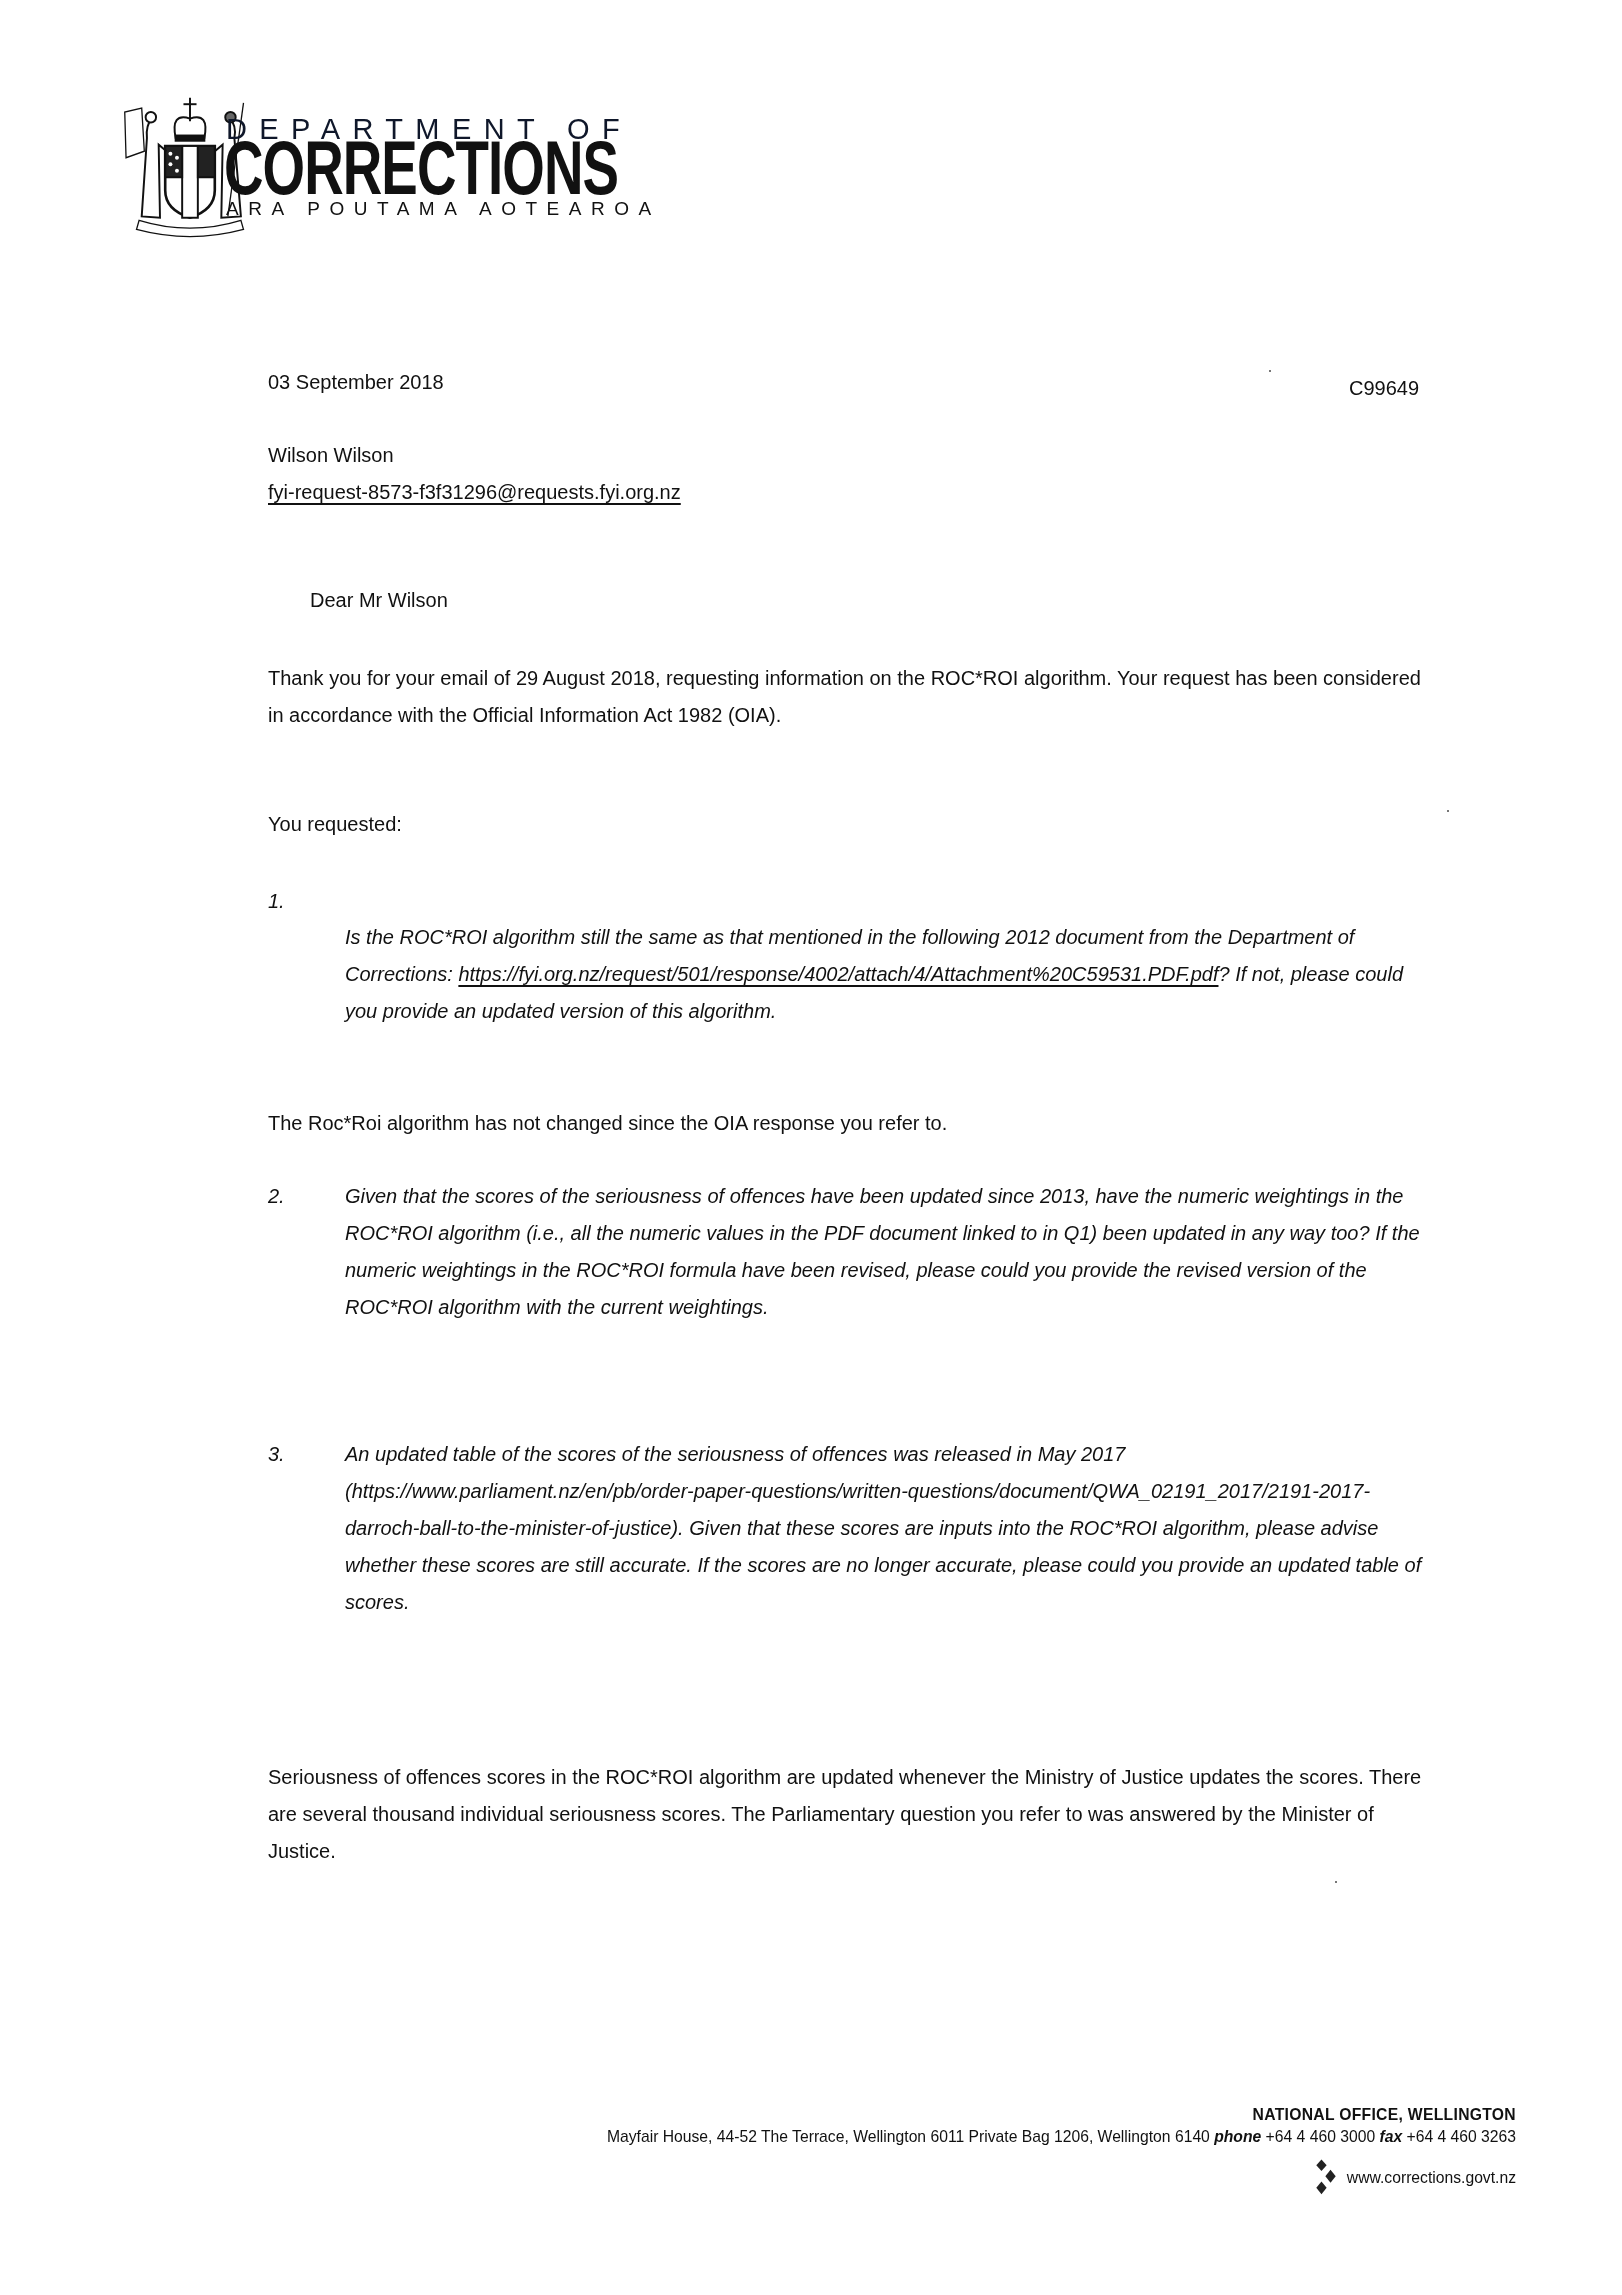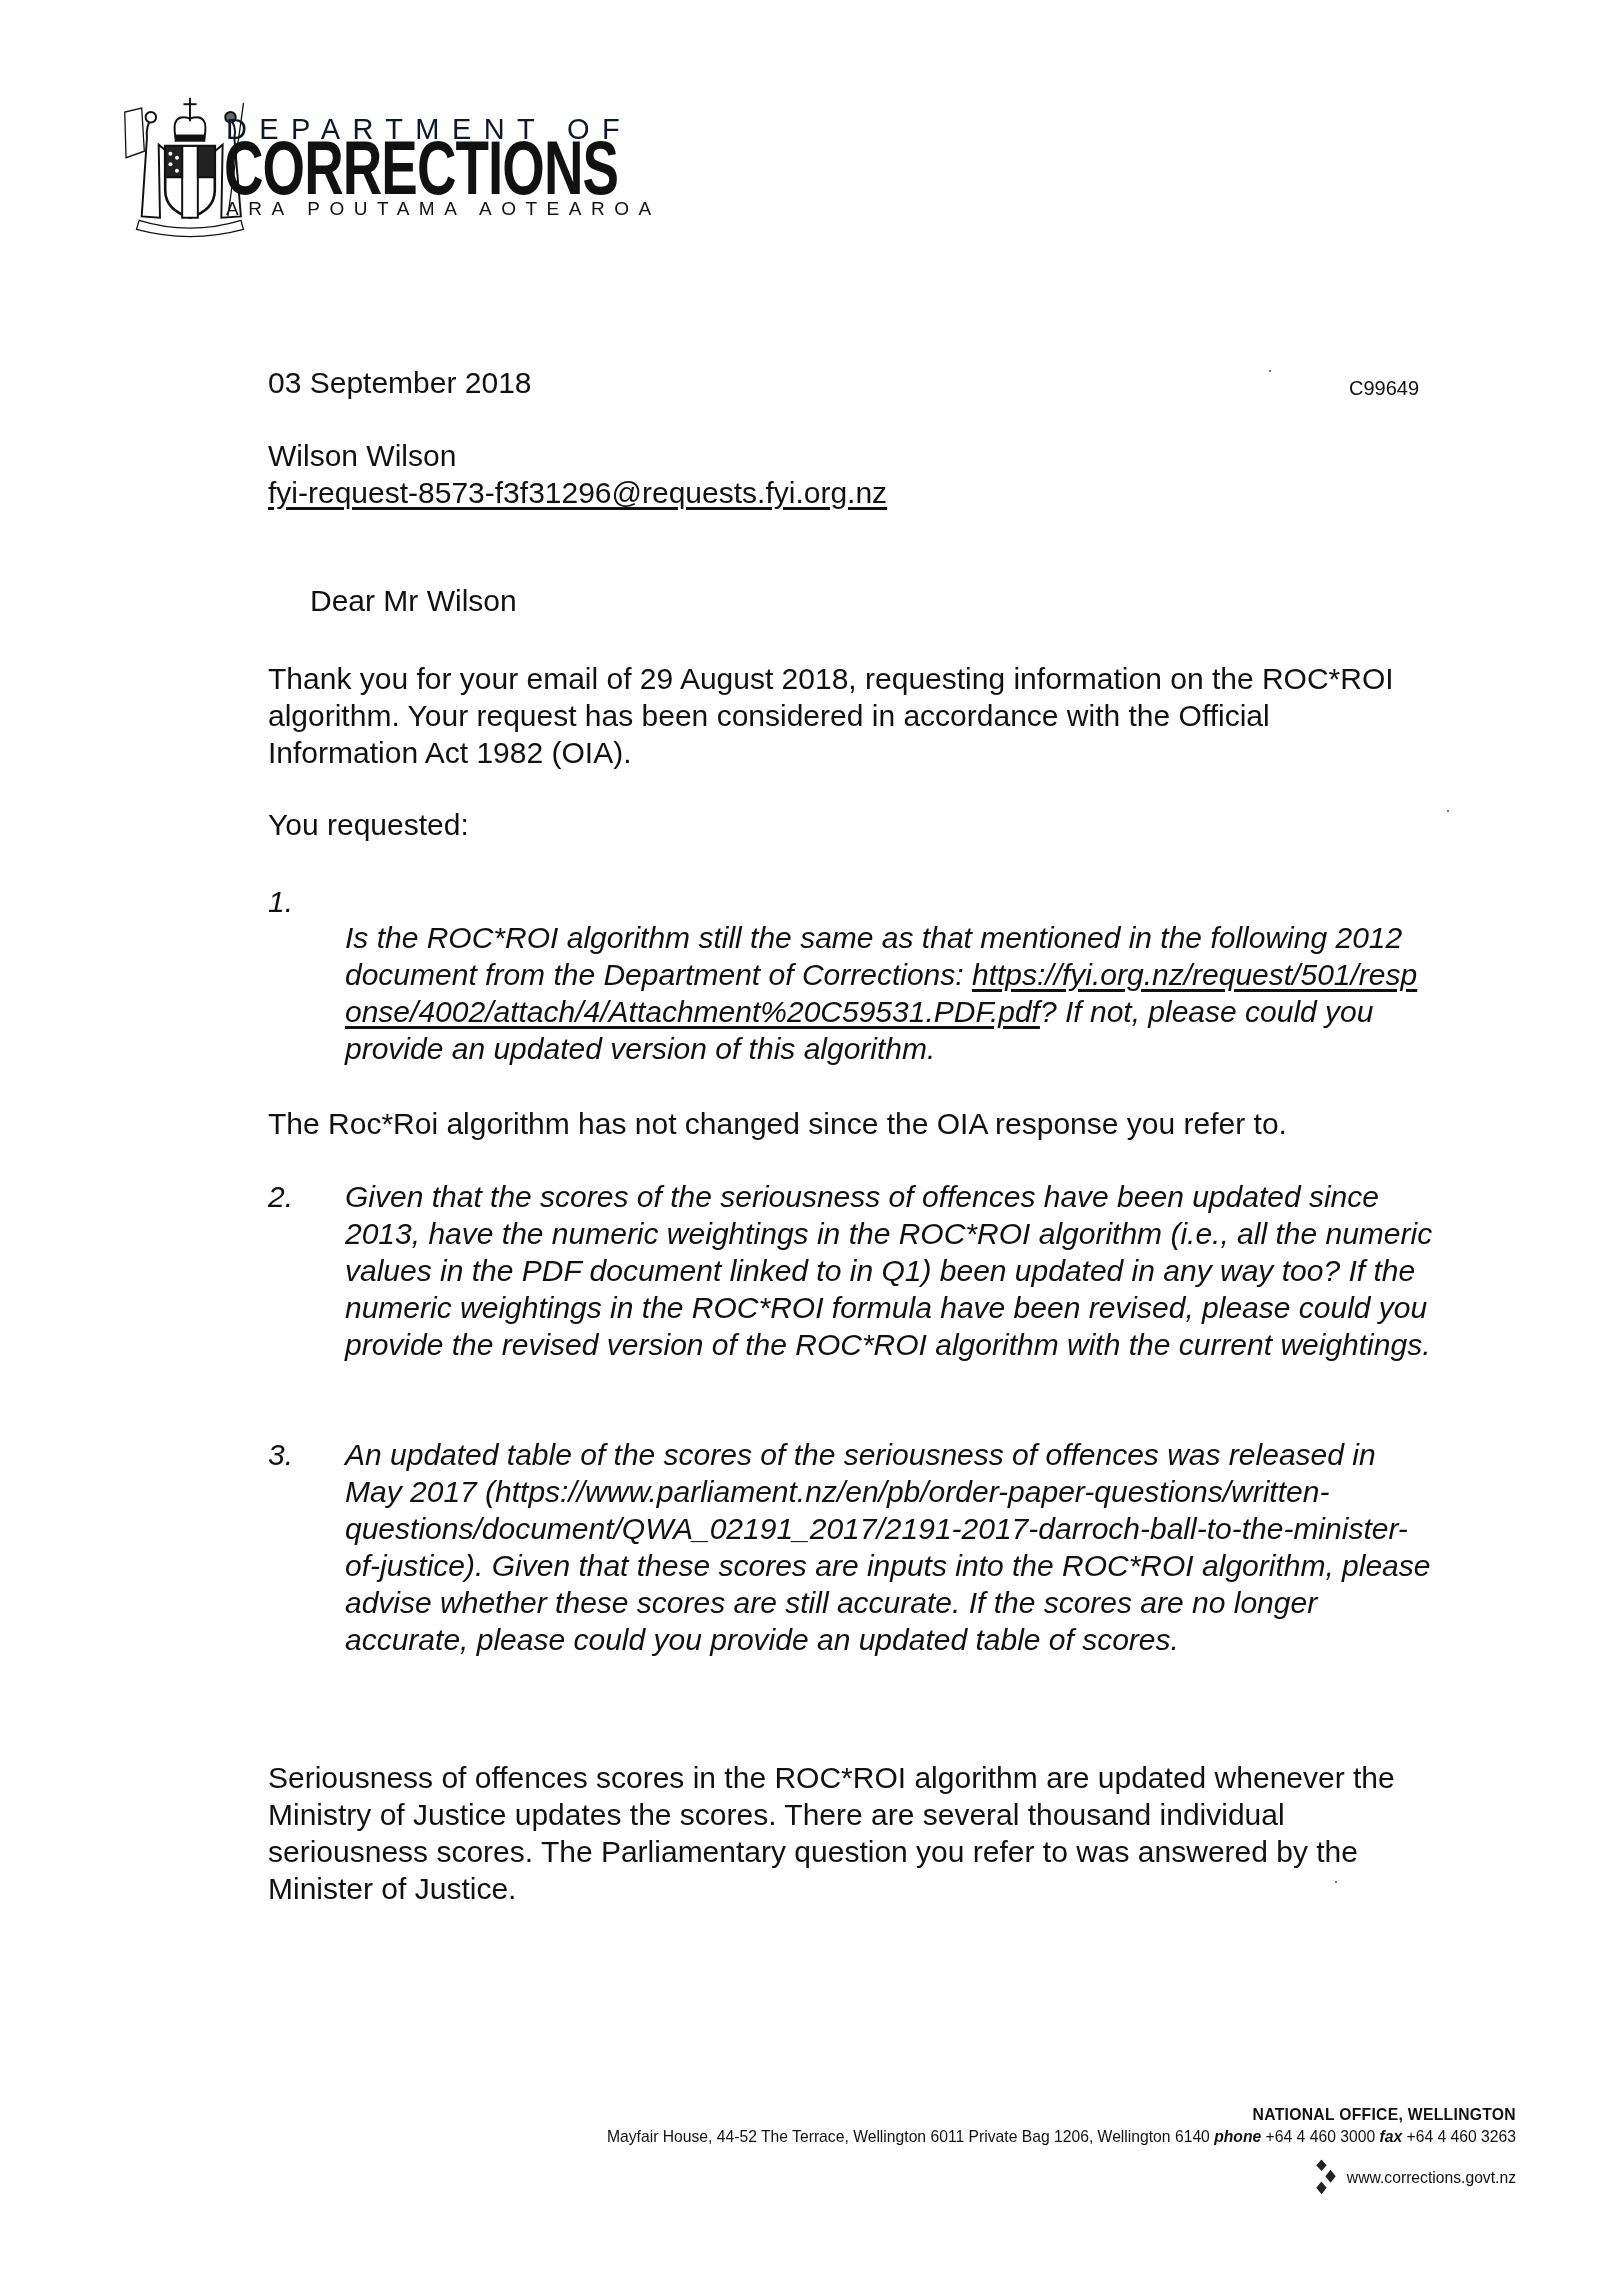--- a/index.html
+++ b/index.html
@@ -19,21 +19,21 @@
     left:224px; top:130px; font-size:76px; font-weight:bold;
     font-family:"Liberation Sans Narrow", "Liberation Sans", sans-serif;
     transform:scaleX(0.72); transform-origin:left top; letter-spacing:-1.3px;
     line-height:1; color:#111;
   }
   .ara {
     left:226px; top:198px; font-size:19px; letter-spacing:9.5px; color:#111;
   }
 
   
-  .body-text { font-size:30px; line-height:37px; }
+  .body-text { font-size:20px; line-height:37px; }
   .date { left:268px; top:364px; }
   .ref { left:1349px; top:377px; font-size:20px; }
   .recipient { left:268px; top:437px; }
   .email { left:268px; top:474px; text-decoration:underline; text-underline-offset:3.9px; }
   .salutation { left:268px; top:582px;margin-left:42px; }
   .para { left:268px; width:1158px; }
   .p1 { top:660px; }
   .p-req { top:806px; }
   .item { left:268px; width:1165px; display:flex; }
   .item .num { width:77px; font-style:italic; flex:none; }

